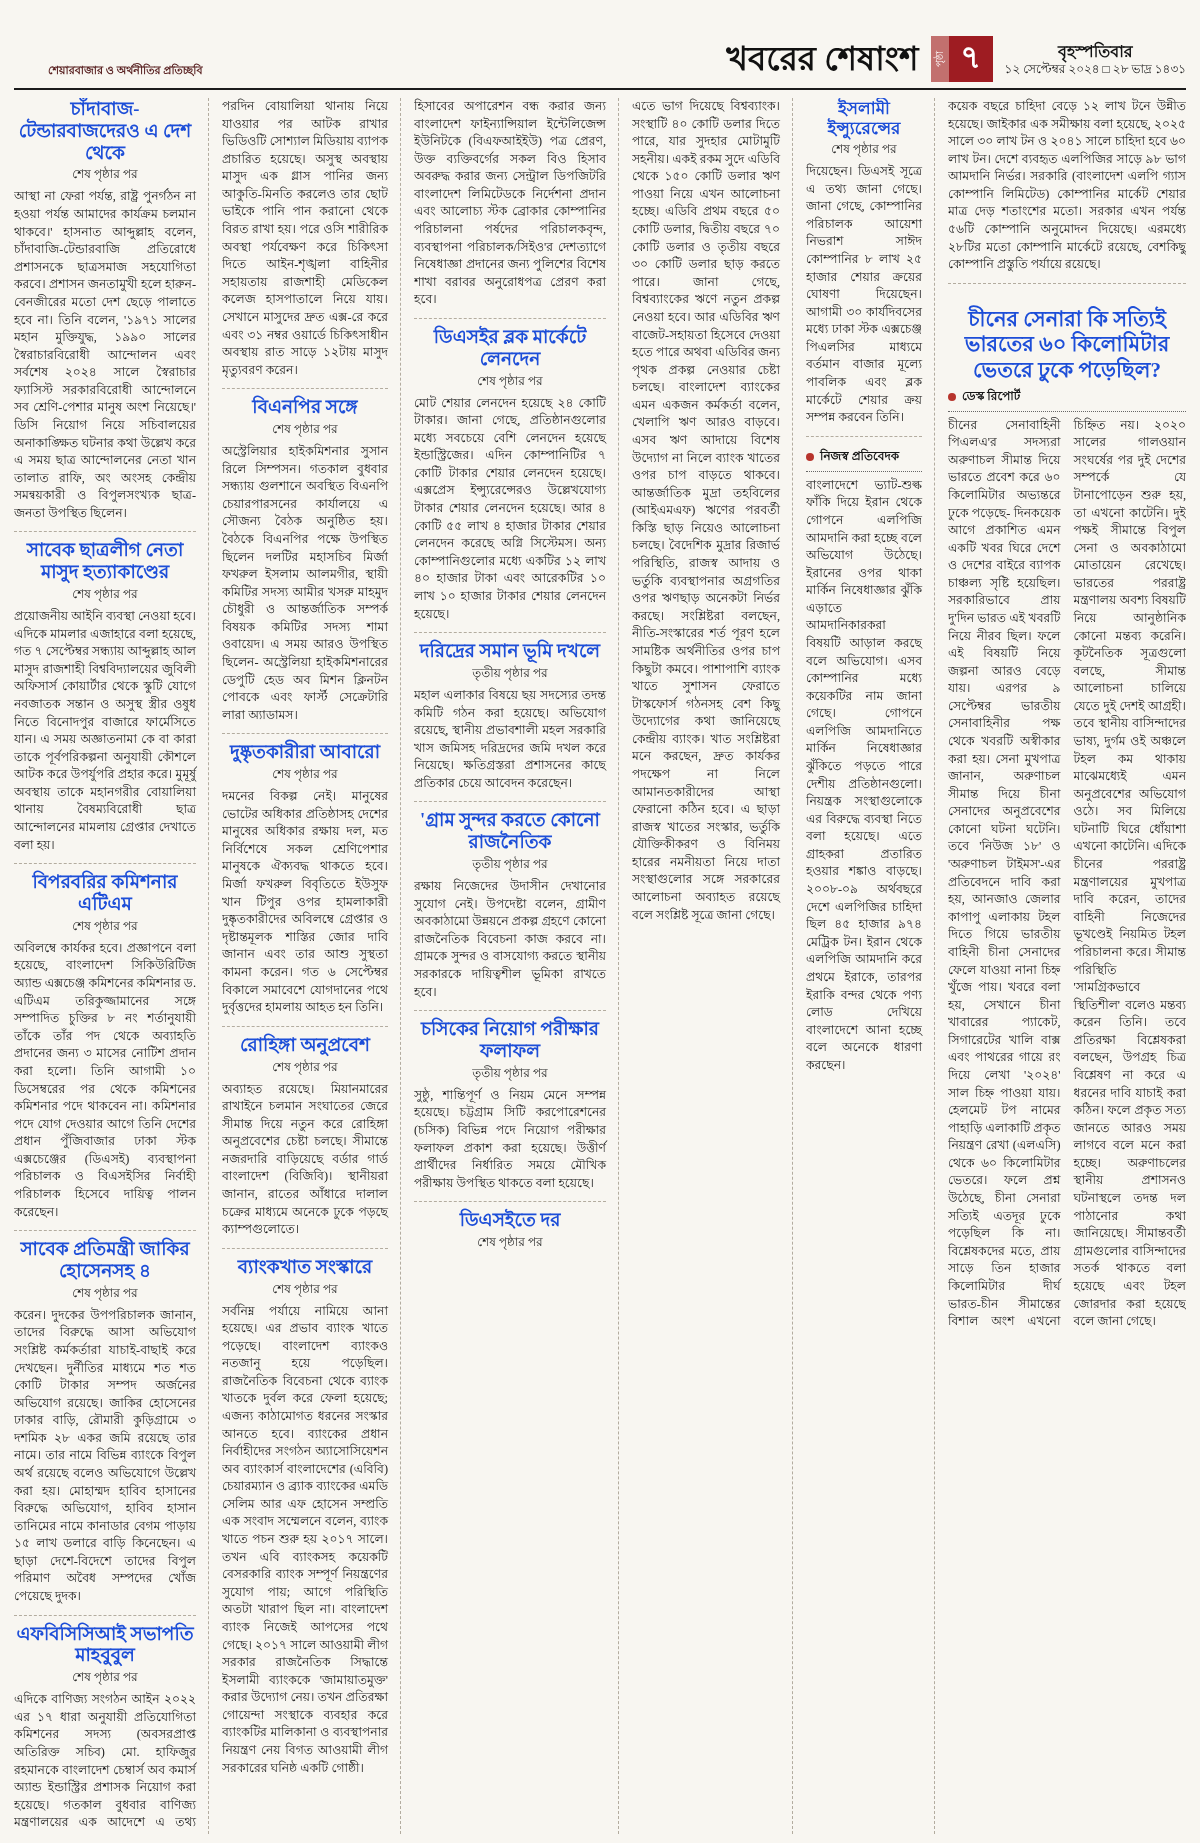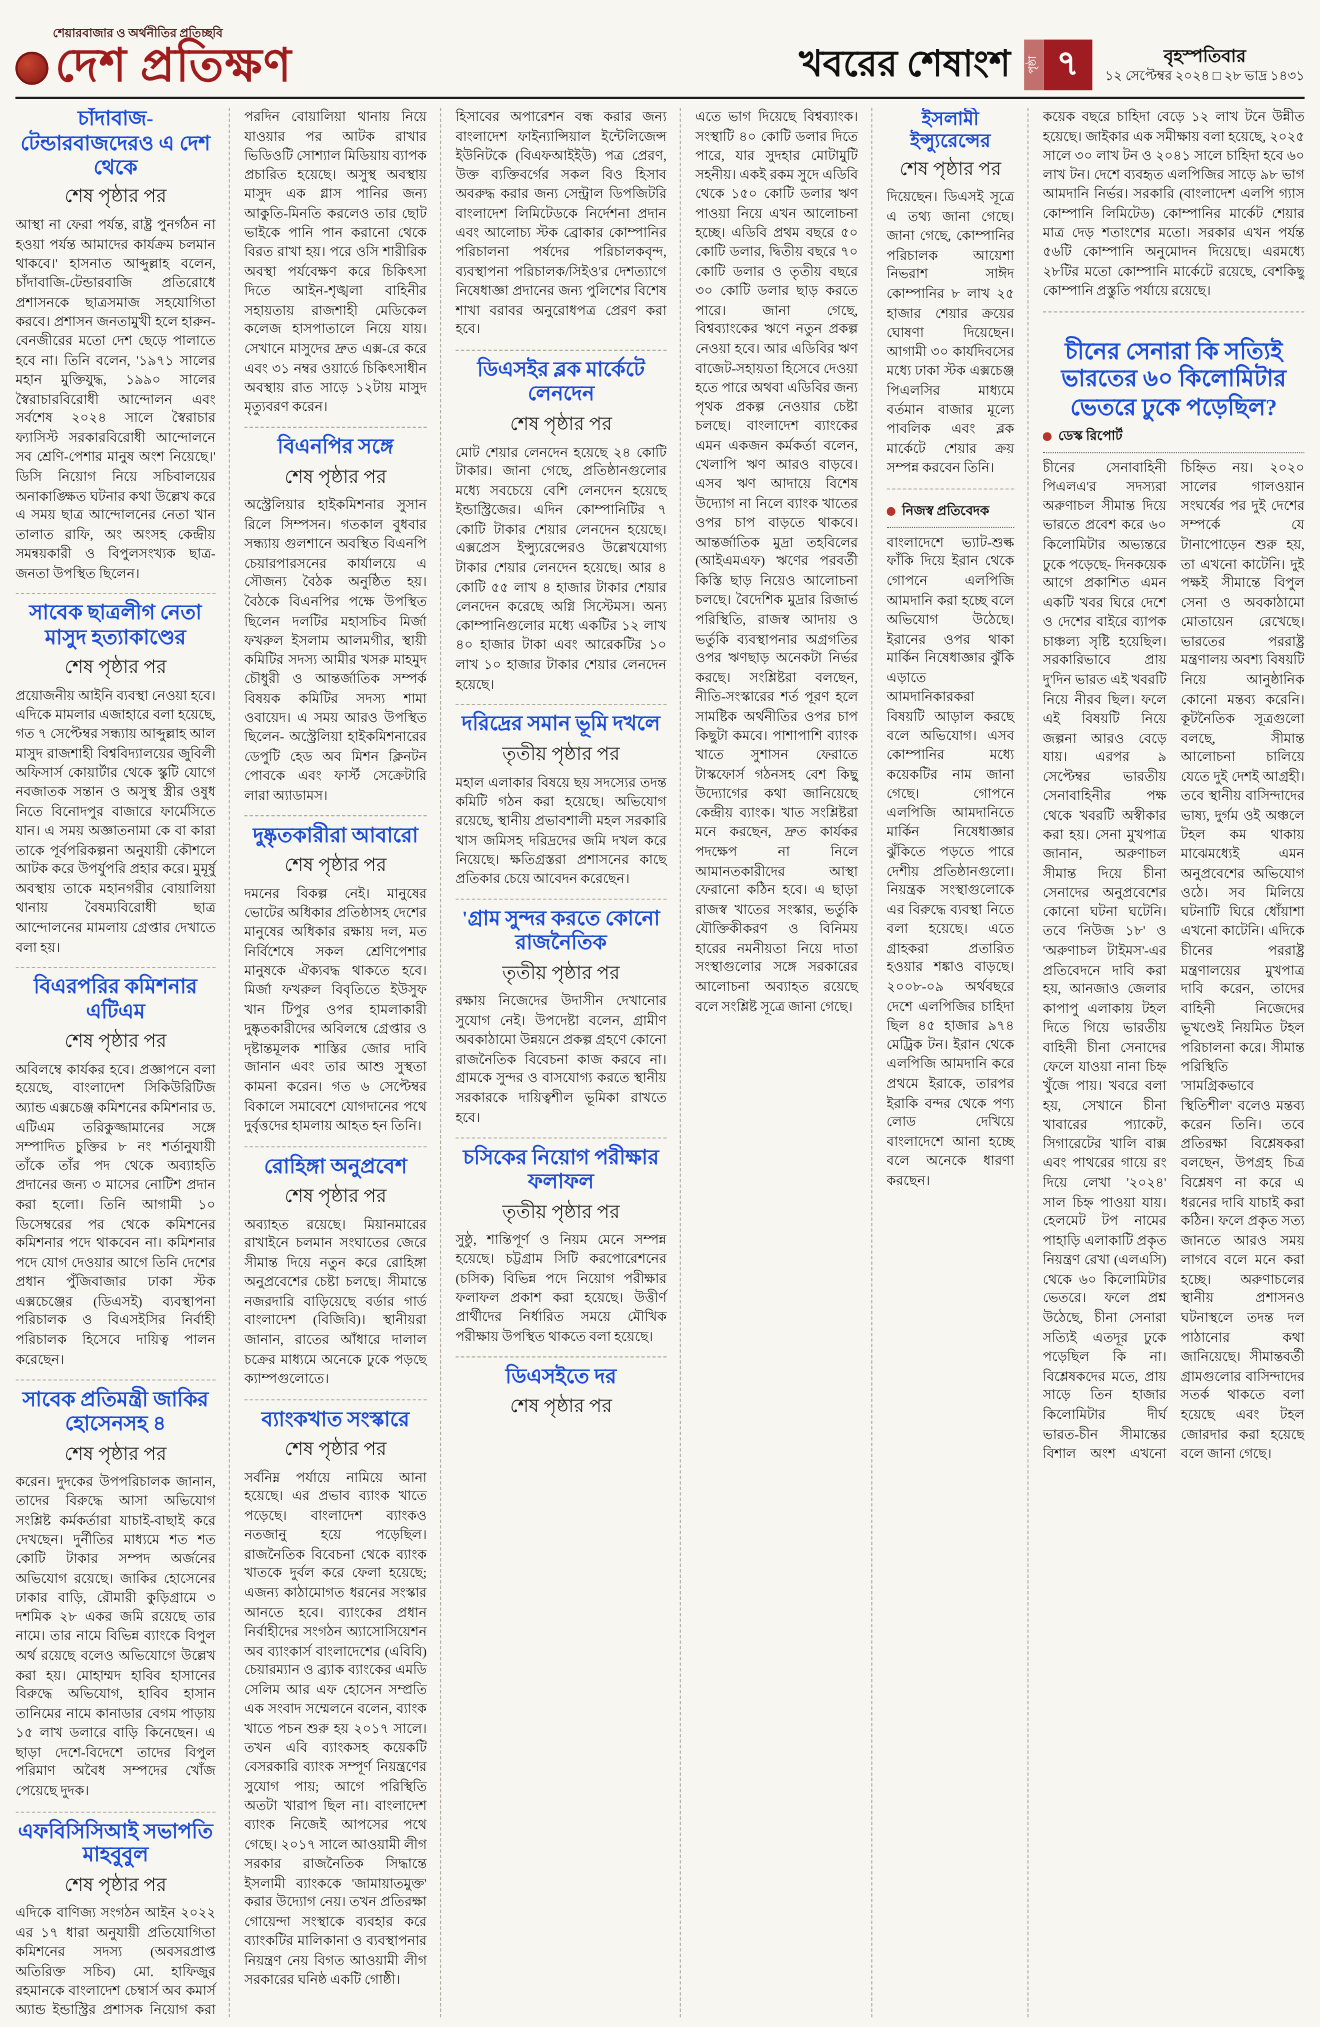--- a/index.html
+++ b/index.html
@@ -35,38 +35,34 @@
   .col:nth-child(1){width:182px;}
   .col:nth-child(2){width:166px;}
   .col:nth-child(3){width:192px;}
   .col:nth-child(4){width:148px;}
   .col:nth-child(5){width:116px;}
   .col:nth-child(6){width:300px;flex:1;}
   .block + .block{border-top:1px dashed #b3ac9f;margin-top:9px;padding-top:7px;}
   h3.hl{margin:1px 0 1px 0;font-size:18.5px;line-height:1.18;font-weight:bold;text-align:center;color:#1d4ed8;}
   h3.hl.xl{font-size:21px;line-height:1.22;margin-top:16px;}
   h3.hl.sm{font-size:17px;}
-  .cont{text-align:center;font-size:17px;color:#222;margin:0 0 3px 0;}
+  .cont{text-align:center;font-size:12px;color:#222;margin:0 0 3px 0;}
   .byline{font-weight:bold;font-size:12px;color:#161616;border-bottom:1px dotted #666;
           padding:1px 0 4px 0;margin:2px 0 5px 0;display:flex;align-items:center;}
   .dot{display:inline-block;width:8px;height:8px;border-radius:50%;background:#b7342c;margin-right:6px;flex:0 0 auto;}
   p.body{margin:0;font-size:12.3px;line-height:1.43;text-align:justify;color:#1a1a1a;word-break:break-word;}
   p.body.twocol{column-count:2;column-gap:13px;}
 </style>
 </head>
 <body>
 
 <div class="page">
   <header>
     <div class="mast-left">
       <div class="tagline">শেয়ারবাজার ও অর্থনীতির প্রতিচ্ছবি</div>
-      <div class="logo-row">
-        <span class="emblem"></span>
-        <h1 class="logo">দেশ প্রতিক্ষণ</h1>
-      </div>
     </div>
     <div class="mast-right">
       <h2 class="section">খবরের শেষাংশ</h2>
       <div class="pagebox">
         <span class="plabel">পৃষ্ঠা</span>
         <span class="pnum">৭</span>
       </div>
       <div class="dateblock">
         <div class="weekday">বৃহস্পতিবার</div>
         <div class="dateline">১২ সেপ্টেম্বর ২০২৪ □ ২৮ ভাদ্র ১৪৩১</div>
@@ -81,21 +77,21 @@
           <h3 class="hl">চাঁদাবাজ-টেন্ডারবাজদেরও এ দেশ থেকে</h3>
           <div class="cont">শেষ পৃষ্ঠার পর</div>
           <p class="body">আস্থা না ফেরা পর্যন্ত, রাষ্ট্র পুনর্গঠন না হওয়া পর্যন্ত আমাদের কার্যক্রম চলমান থাকবে।' হাসনাত আব্দুল্লাহ বলেন, চাঁদাবাজি-টেন্ডারবাজি প্রতিরোধে প্রশাসনকে ছাত্রসমাজ সহযোগিতা করবে। প্রশাসন জনতামুখী হলে হারুন-বেনজীরের মতো দেশ ছেড়ে পালাতে হবে না। তিনি বলেন, '১৯৭১ সালের মহান মুক্তিযুদ্ধ, ১৯৯০ সালের স্বৈরাচারবিরোধী আন্দোলন এবং সর্বশেষ ২০২৪ সালে স্বৈরাচার ফ্যাসিস্ট সরকারবিরোধী আন্দোলনে সব শ্রেণি-পেশার মানুষ অংশ নিয়েছে।' ডিসি নিয়োগ নিয়ে সচিবালয়ের অনাকাঙ্ক্ষিত ঘটনার কথা উল্লেখ করে এ সময় ছাত্র আন্দোলনের নেতা খান তালাত রাফি, অং অংসহ কেন্দ্রীয় সমন্বয়কারী ও বিপুলসংখ্যক ছাত্র-জনতা উপস্থিত ছিলেন।</p>
         </article>
         <article class="block">
           <h3 class="hl">সাবেক ছাত্রলীগ নেতা মাসুদ হত্যাকাণ্ডের</h3>
           <div class="cont">শেষ পৃষ্ঠার পর</div>
           <p class="body">প্রয়োজনীয় আইনি ব্যবস্থা নেওয়া হবে। এদিকে মামলার এজাহারে বলা হয়েছে, গত ৭ সেপ্টেম্বর সন্ধ্যায় আব্দুল্লাহ আল মাসুদ রাজশাহী বিশ্ববিদ্যালয়ের জুবিলী অফিসার্স কোয়ার্টার থেকে স্কুটি যোগে নবজাতক সন্তান ও অসুস্থ স্ত্রীর ওষুধ নিতে বিনোদপুর বাজারে ফার্মেসিতে যান। এ সময় অজ্ঞাতনামা কে বা কারা তাকে পূর্বপরিকল্পনা অনুযায়ী কৌশলে আটক করে উপর্যুপরি প্রহার করে। মুমূর্ষু অবস্থায় তাকে মহানগরীর বোয়ালিয়া থানায় বৈষম্যবিরোধী ছাত্র আন্দোলনের মামলায় গ্রেপ্তার দেখাতে বলা হয়।</p>
         </article>
         <article class="block">
-          <h3 class="hl">বিএরপরির কমিশনার এটিএম</h3>
+          <h3 class="hl">বিপরবরির কমিশনার এটিএম</h3>
           <div class="cont">শেষ পৃষ্ঠার পর</div>
           <p class="body">অবিলম্বে কার্যকর হবে। প্রজ্ঞাপনে বলা হয়েছে, বাংলাদেশ সিকিউরিটিজ অ্যান্ড এক্সচেঞ্জ কমিশনের কমিশনার ড. এটিএম তরিকুজ্জামানের সঙ্গে সম্পাদিত চুক্তির ৮ নং শর্তানুযায়ী তাঁকে তাঁর পদ থেকে অব্যাহতি প্রদানের জন্য ৩ মাসের নোটিশ প্রদান করা হলো। তিনি আগামী ১০ ডিসেম্বরের পর থেকে কমিশনের কমিশনার পদে থাকবেন না। কমিশনার পদে যোগ দেওয়ার আগে তিনি দেশের প্রধান পুঁজিবাজার ঢাকা স্টক এক্সচেঞ্জের (ডিএসই) ব্যবস্থাপনা পরিচালক ও বিএসইসির নির্বাহী পরিচালক হিসেবে দায়িত্ব পালন করেছেন।</p>
         </article>
         <article class="block">
           <h3 class="hl">সাবেক প্রতিমন্ত্রী জাকির হোসেনসহ ৪</h3>
           <div class="cont">শেষ পৃষ্ঠার পর</div>
           <p class="body">করেন। দুদকের উপপরিচালক জানান, তাদের বিরুদ্ধে আসা অভিযোগ সংশ্লিষ্ট কর্মকর্তারা যাচাই-বাছাই করে দেখছেন। দুর্নীতির মাধ্যমে শত শত কোটি টাকার সম্পদ অর্জনের অভিযোগ রয়েছে। জাকির হোসেনের ঢাকার বাড়ি, রৌমারী কুড়িগ্রামে ৩ দশমিক ২৮ একর জমি রয়েছে তার নামে। তার নামে বিভিন্ন ব্যাংকে বিপুল অর্থ রয়েছে বলেও অভিযোগে উল্লেখ করা হয়। মোহাম্মদ হাবিব হাসানের বিরুদ্ধে অভিযোগ, হাবিব হাসান তানিমের নামে কানাডার বেগম পাড়ায় ১৫ লাখ ডলারে বাড়ি কিনেছেন। এ ছাড়া দেশে-বিদেশে তাদের বিপুল পরিমাণ অবৈধ সম্পদের খোঁজ পেয়েছে দুদক।</p>
         </article>
         <article class="block">
           <h3 class="hl">এফবিসিসিআই সভাপতি মাহবুবুল</h3>

